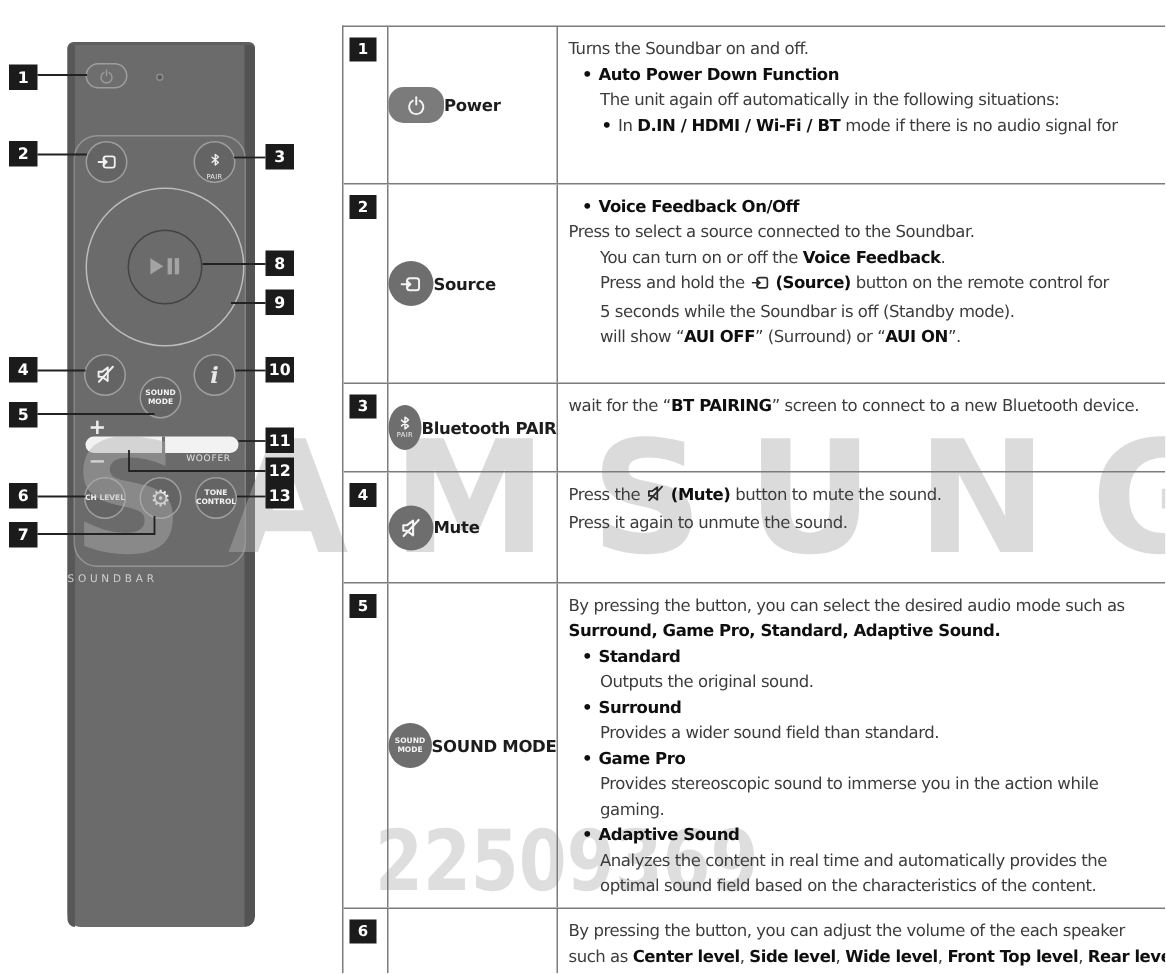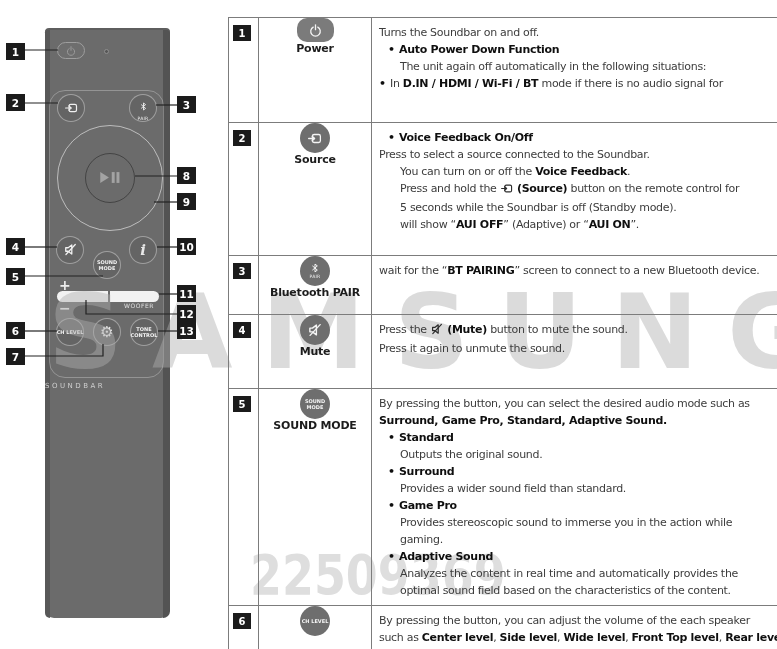--- a/index.html
+++ b/index.html
@@ -50,34 +50,34 @@
   .ref-table{position:absolute;left:228px;top:17px;width:549px;height:632px;overflow:hidden;z-index:3;
              border-top:1px solid var(--table-border);border-left:1px solid var(--table-border);box-sizing:border-box;}
   .trow{display:grid;grid-template-columns:30px 113px auto;border-bottom:1px solid var(--table-border);box-sizing:border-box;}
   .trow:nth-child(1){height:105px;}
   .trow:nth-child(2){height:133px;}
   .trow:nth-child(3){height:59px;}
   .trow:nth-child(4){height:74px;}
   .trow:nth-child(5){height:217px;}
   .trow:nth-child(6){height:120px;}
   .c1,.c2{border-right:1px solid var(--table-border);box-sizing:border-box;}
-  .c2{display:flex;flex-direction:column;align-items:center;}
+  .c2{display:flex;align-items:center;}
   .num-badge{width:18px;height:16px;margin:7px 0 0 4px;background:var(--badge-bg);color:#fff;
              display:flex;align-items:center;justify-content:center;font-size:10px;font-weight:700;}
   .pbtn-pill{width:37px;height:24px;border-radius:10px;background:#7b7b7b;display:flex;align-items:center;justify-content:center;}
   .pbtn-circle{width:30px;height:30px;border-radius:50%;background:#6e6e6e;
                display:flex;flex-direction:column;align-items:center;justify-content:center;}
   .pbtn-circle .btxt{color:#f4f4f4;}
   .plabel{font-size:11px;font-weight:600;color:#1c1c1c;letter-spacing:-.2px;white-space:nowrap;}
   .c3{padding:6px 2px 0 7px;font-size:11px;line-height:17px;letter-spacing:-.3px;color:var(--text);}
   .dline{white-space:nowrap;}
   .dline b{font-weight:700;color:var(--text-bold);}
   .m-li1{margin-left:9px;}
   .m-sub{margin-left:21px;}
-  .m-li2{}
+  .m-li2{margin-left:22px;}
   .m-sub2{margin-left:34px;}
   .blt{display:inline-block;width:11px;font-weight:700;color:var(--text-bold);}
   .inline-ic{display:inline-block;vertical-align:-2px;margin:0 1px;}
 
   
   .wm-brand{position:absolute;left:48px;top:278px;z-index:2;pointer-events:none;white-space:nowrap;
             font-size:104px;font-weight:700;line-height:1.04;letter-spacing:29px;color:rgba(176,176,176,.45);}
   .wm-serial{position:absolute;left:250px;top:542px;z-index:2;pointer-events:none;white-space:nowrap;
              font-size:56px;font-weight:600;color:rgba(176,176,176,.42);transform:scaleX(.82);transform-origin:left;}
 </style>
@@ -217,21 +217,21 @@
         <div class="c3">
           <div class="dline m-li1"><span class="blt">•</span><b>Voice Feedback On/Off</b></div>
           <div class="dline "><span>Press to select a source connected to the Soundbar.</span></div>
           <div class="dline m-sub"><span>You can turn on or off the </span><b>Voice Feedback</b><span>.</span></div>
           <div class="dline m-sub"><span>Press and hold the </span><span class="inline-ic"><svg viewBox="0 0 13 12" width="12" height="11">
                 <rect x="4.1" y="2.3" width="7.4" height="7.4" rx="1.6" fill="none" stroke="#2b2b2b" stroke-width="1.2" stroke-linecap="round" stroke-linejoin="round"></rect>
                 <line x1="0.6" y1="6" x2="6" y2="6" fill="none" stroke="#2b2b2b" stroke-width="1.2" stroke-linecap="round" stroke-linejoin="round"></line>
                 <path d="M3.9 3.9 L6.1 6 L3.9 8.1" fill="none" stroke="#2b2b2b" stroke-width="1.2" stroke-linecap="round" stroke-linejoin="round"></path>
               </svg></span><span> </span><b>(Source)</b><span> button on the remote control for</span></div>
           <div class="dline m-sub"><span>5 seconds while the Soundbar is off (Standby mode).</span></div>
-          <div class="dline m-sub"><span>will show “</span><b>AUI OFF</b><span>” (Adaptive) or “</span><b>AUI ON</b><span>”.</span></div>
+          <div class="dline m-sub"><span>will show “</span><b>AUI OFF</b><span>” (Surround) or “</span><b>AUI ON</b><span>”.</span></div>
         </div>
       </div>
       <div class="trow">
         <div class="c1">
           <div class="num-badge">3</div>
         </div>
         <div class="c2">
           <div class="pbtn-circle pbtn">
             <svg viewBox="0 0 12 12" width="10" height="10">
               <path d="M3.2 3.7 L8.8 8.5 L6 10.7 L6 1.3 L8.8 3.5 L3.2 8.3" fill="none" stroke="#f4f4f4" stroke-width="1.2" stroke-linecap="round" stroke-linejoin="round"></path>

